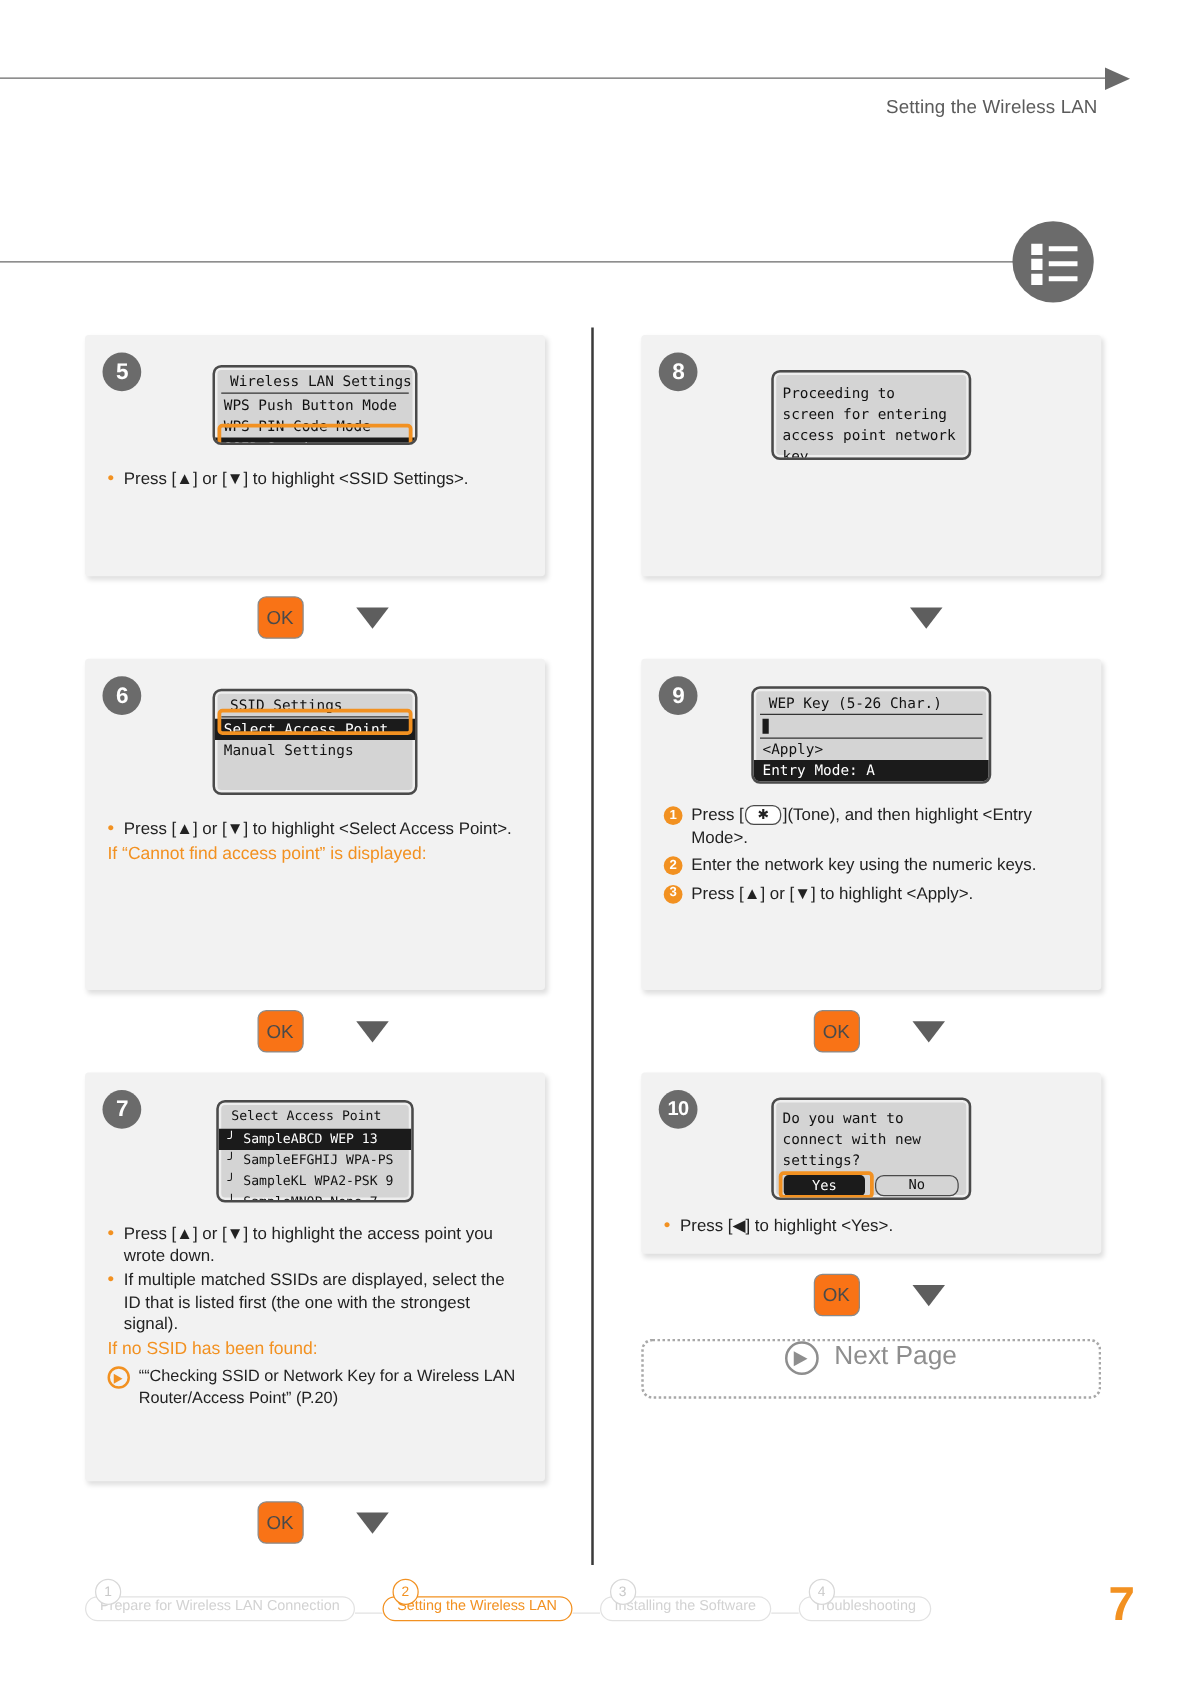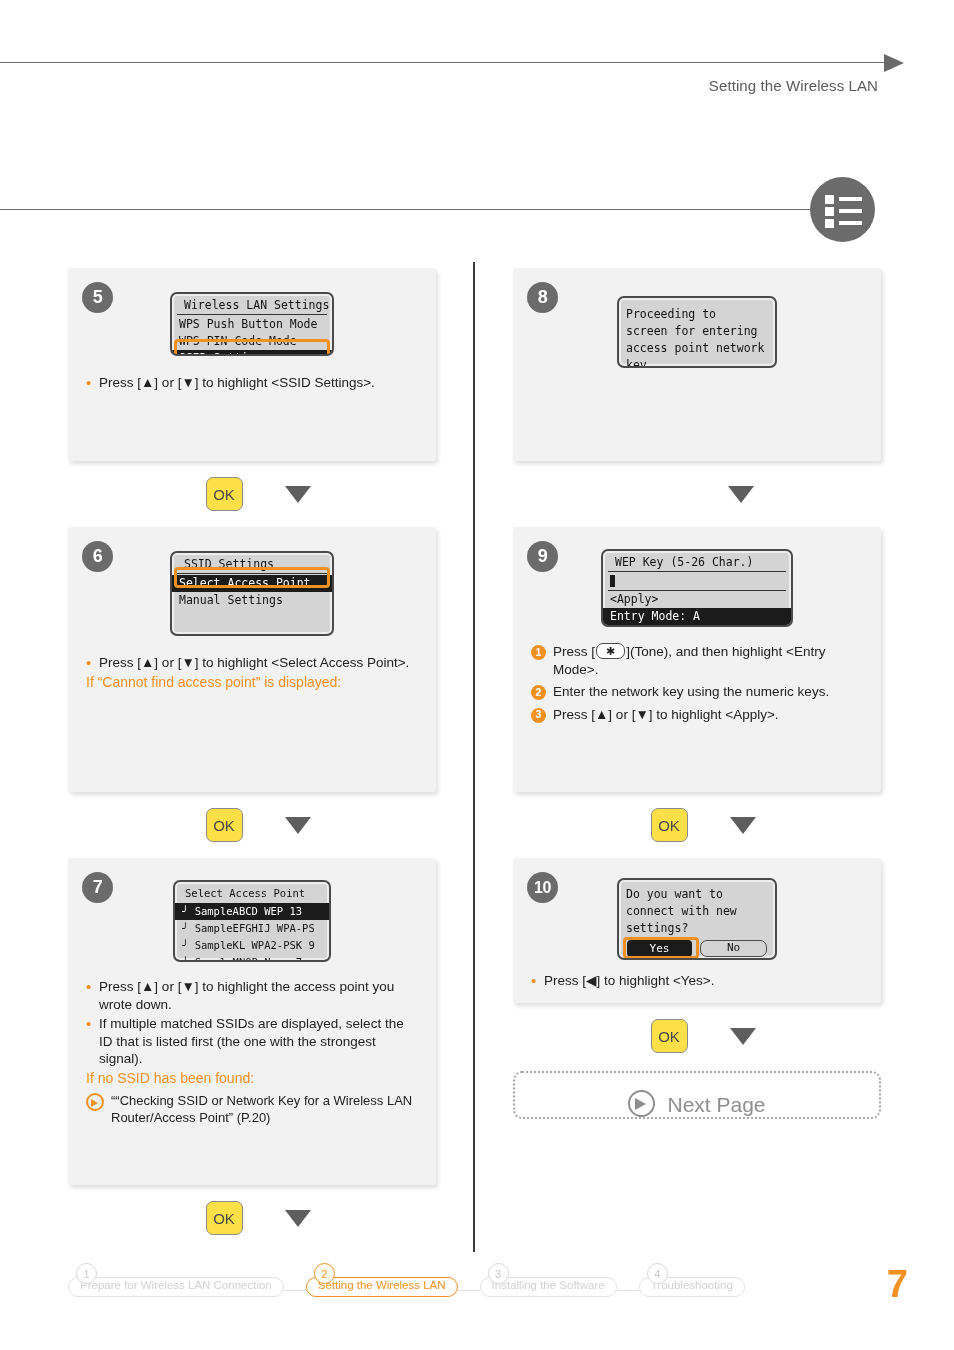--- a/index.html
+++ b/index.html
@@ -109,33 +109,33 @@
   }
 
   
   .connector {
     display: flex; align-items: center; justify-content: center;
     height: 66px; gap: 42px; padding-left: 12px;
   }
   .ok-key {
     width: 37px; height: 34px; border: 1.5px solid #8a8a8a; border-radius: 7px;
     color: #4a4a4a; font-size: 15px;
-    display: flex; align-items: center; justify-content: center; background: #fde047;
+    display: flex; align-items: center; justify-content: center; background: #f97316;
   }
   .down-tri {
     width: 0; height: 0;
     border-left: 13px solid transparent; border-right: 13px solid transparent;
     border-top: 17px solid #5e5e5e;
   }
 
   
   .nextpage {
     margin-top: 2px; height: 48px;
     border: 2px dotted #a8a8a8; border-radius: 9px;
-    display: flex; align-items: flex-end; justify-content: center; gap: 12px;
+    display: flex; align-items: flex-start; justify-content: center; gap: 12px;
   }
   .np-ico {
     width: 27px; height: 27px; border-radius: 50%; border: 2.5px solid #8e8e8e;
     position: relative;
   }
   .np-ico::after {
     content: ""; position: absolute; left: 5px; top: 6px;
     border-left: 11px solid #8e8e8e;
     border-top: 6px solid transparent; border-bottom: 6px solid transparent;
   }

